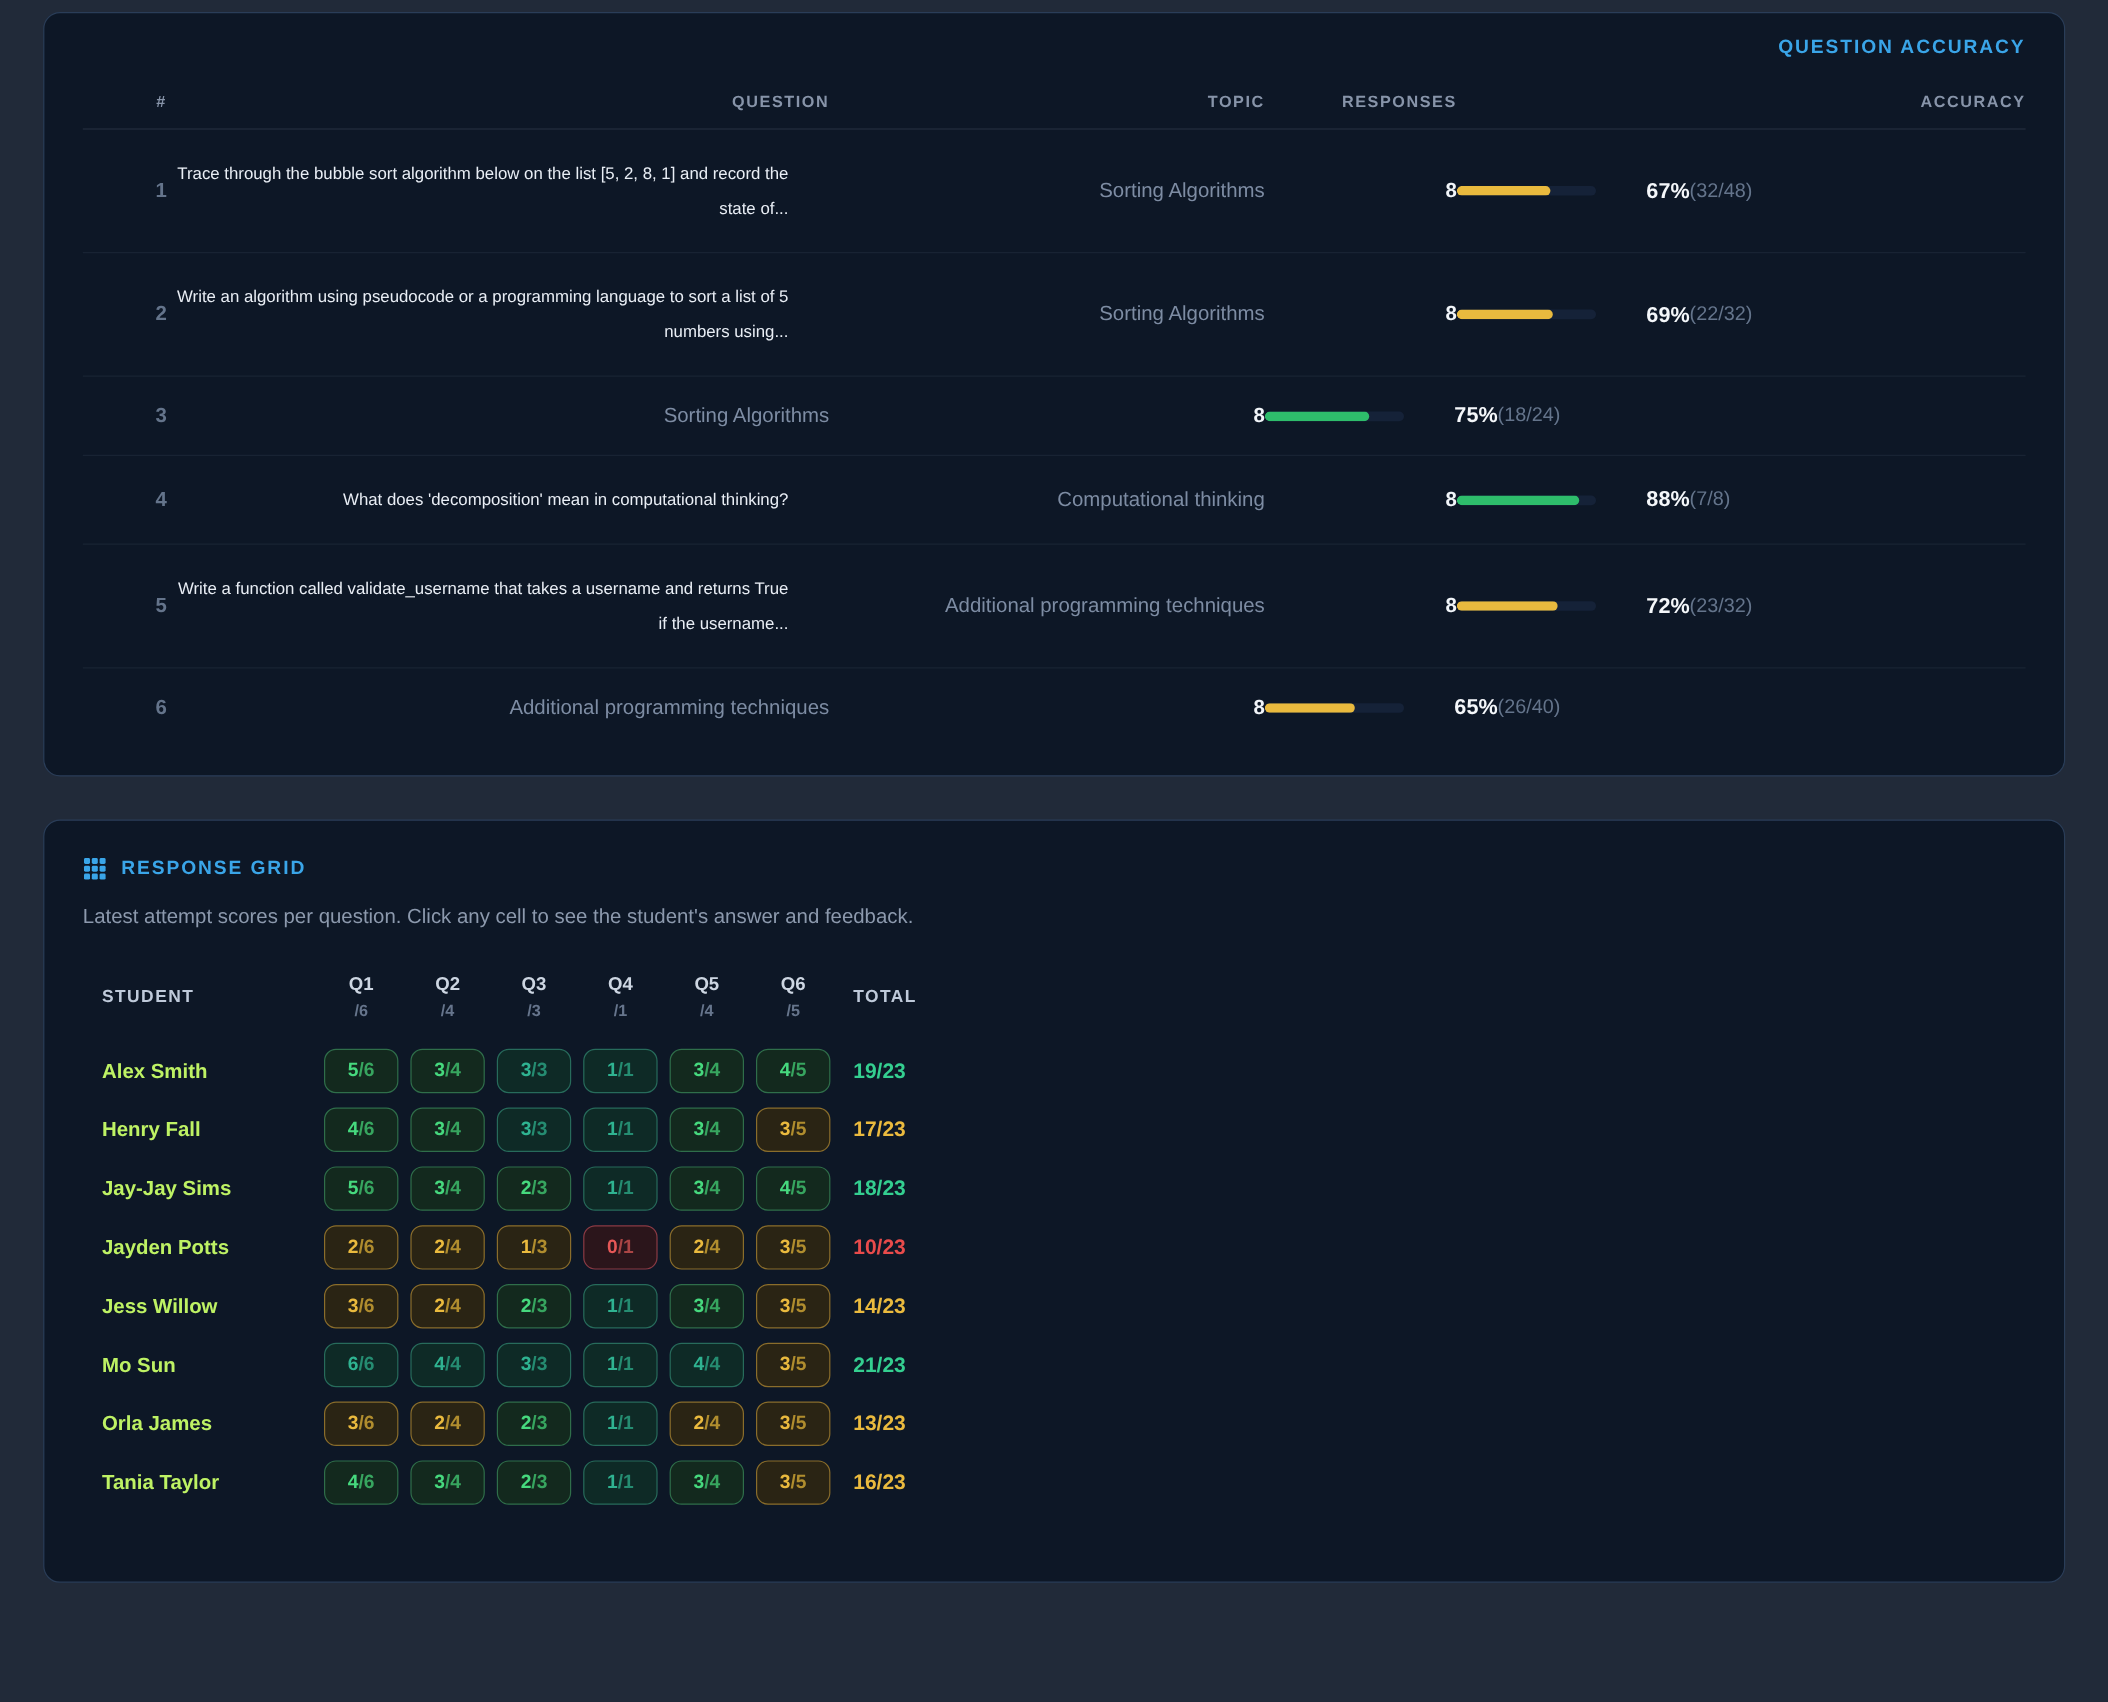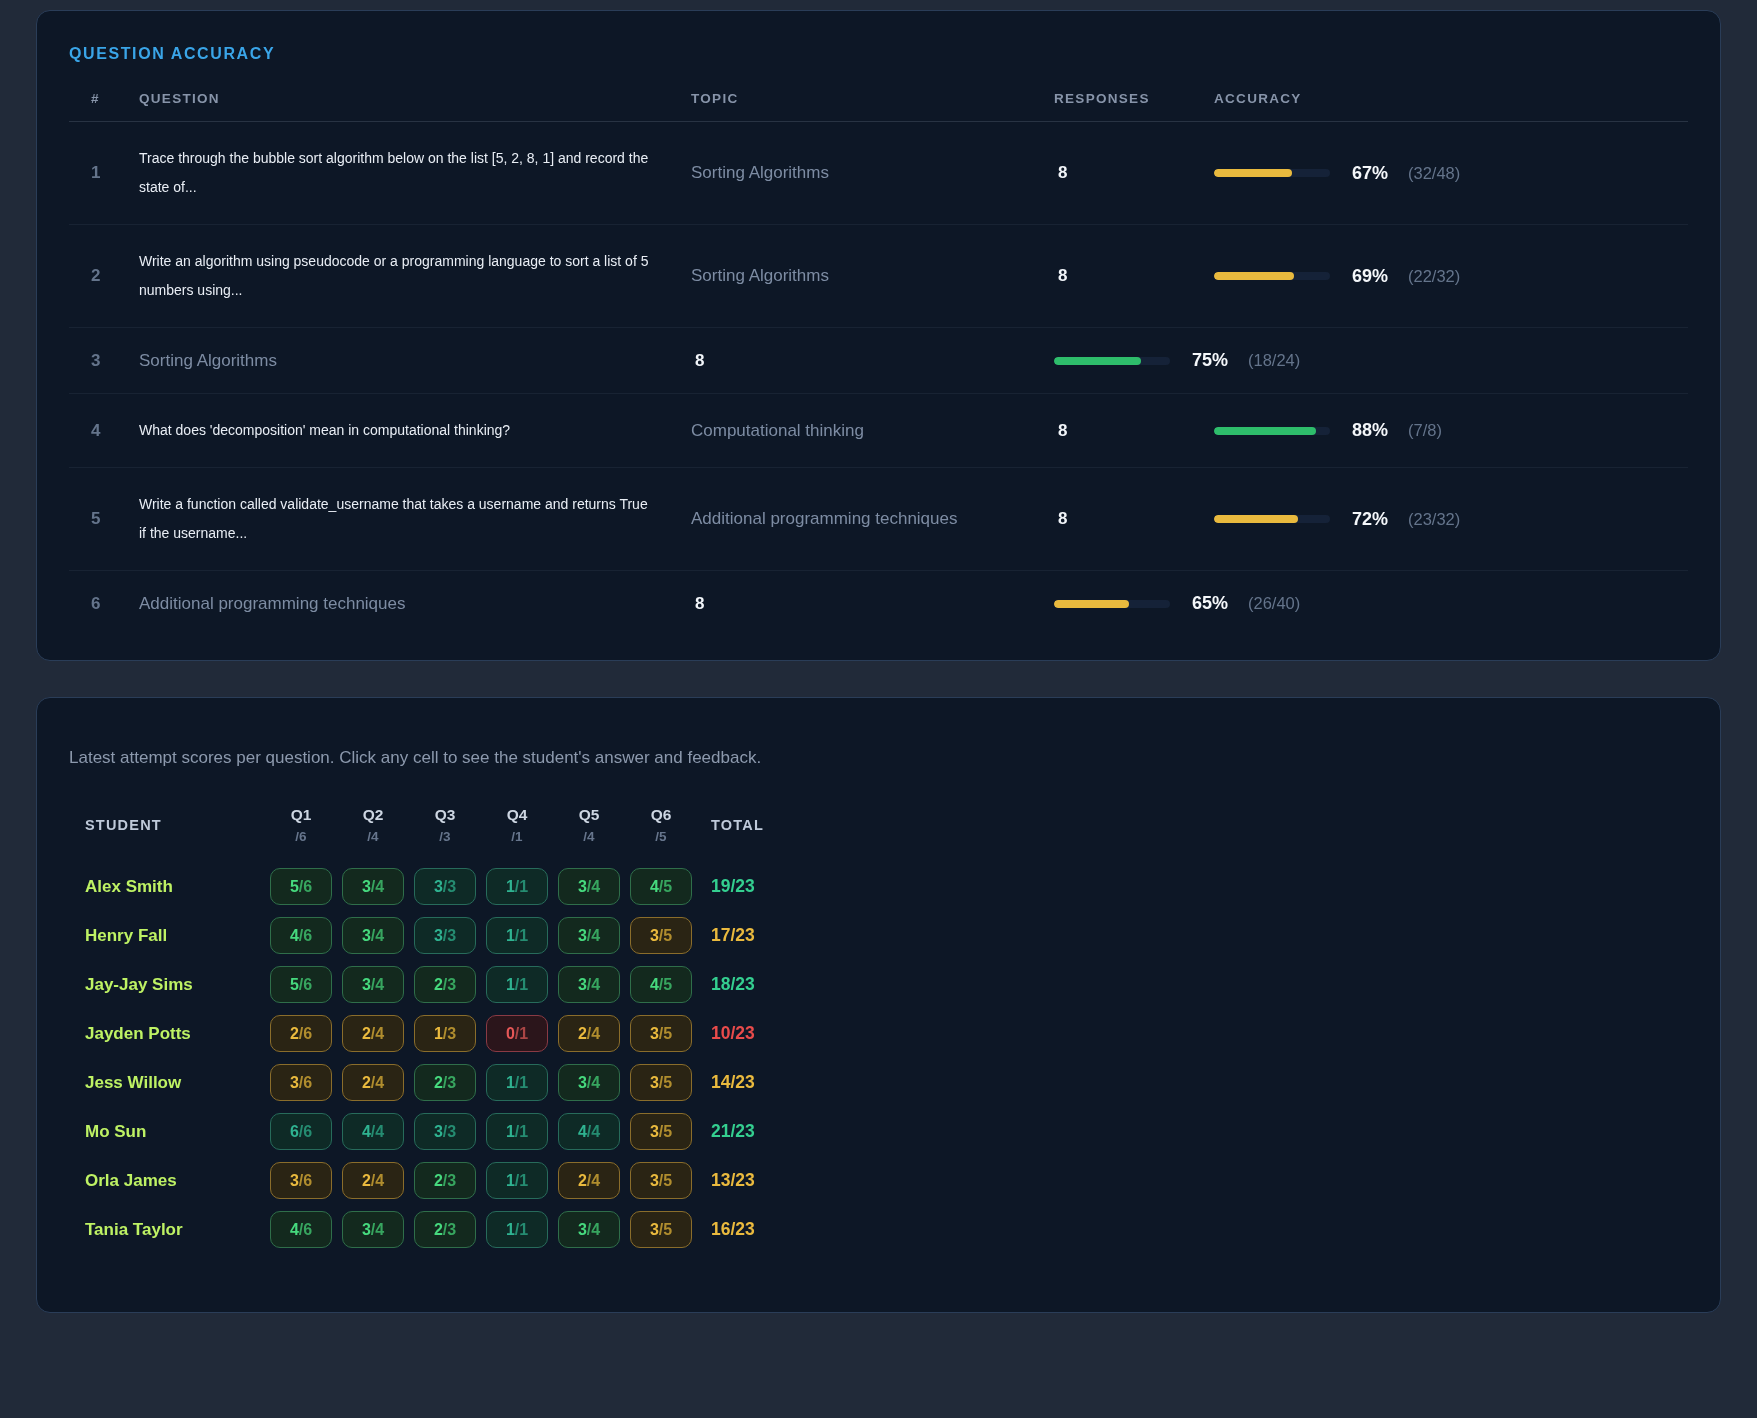--- a/index.html
+++ b/index.html
@@ -10,21 +10,21 @@
     overflow:hidden;
     box-sizing:border-box;
   }
   .page{padding:10px 36px;box-sizing:border-box;}
   .card{
     background:#0d1726;
     border:1px solid #2a3d58;
     border-radius:14px;
     box-sizing:border-box;
   }
-  #qa-card{padding:34px 32px 40px;}
+  #qa-card{padding:20px 32px 40px;text-align:right;}
   #rg-card{margin-top:36px;padding:30px 32px 52px;}
   .card-title{
     margin:0;
     color:#3aa5e8;
     font-size:16px;
     font-weight:bold;
     letter-spacing:1.6px;
   }
   
   .qa-header,.qa-row{
@@ -170,20 +170,38 @@
               <div class="bar-fill" style="width: 65%; background: rgb(233, 186, 62);"></div>
             </div>
             <span class="pct">65%</span>
             <span class="frac">(26/40)</span>
           </div>
         </div>
       </div>
   </section>
 
   <section class="card" id="rg-card">
+    <div class="rg-title-row">
+      <span style="display:inline-flex;">
+        <svg width="20" height="20" viewBox="0 0 20 20">
+          <g fill="#3aa5e8">
+            <rect x="1" y="1" width="5" height="5" rx="1.2"></rect>
+              <rect x="7.5" y="1" width="5" height="5" rx="1.2"></rect>
+              <rect x="14" y="1" width="5" height="5" rx="1.2"></rect>
+            <rect x="1" y="7.5" width="5" height="5" rx="1.2"></rect>
+              <rect x="7.5" y="7.5" width="5" height="5" rx="1.2"></rect>
+              <rect x="14" y="7.5" width="5" height="5" rx="1.2"></rect>
+            <rect x="1" y="14" width="5" height="5" rx="1.2"></rect>
+              <rect x="7.5" y="14" width="5" height="5" rx="1.2"></rect>
+              <rect x="14" y="14" width="5" height="5" rx="1.2"></rect>
+          </g>
+        </svg>
+      </span>
+      <h2 class="card-title">RESPONSE GRID</h2>
+    </div>
     <p class="rg-subtitle">Latest attempt scores per question. Click any cell to see the student's answer and feedback.</p>
     <div class="rg-header" id="rg-header">
       <div class="rg-h-student">STUDENT</div>
 
       <div class="rg-h-qwrap">
           <div class="rg-h-q">Q1</div>
           <div class="rg-h-max">/6</div>
         </div>
         <div class="rg-h-qwrap">
           <div class="rg-h-q">Q2</div>

